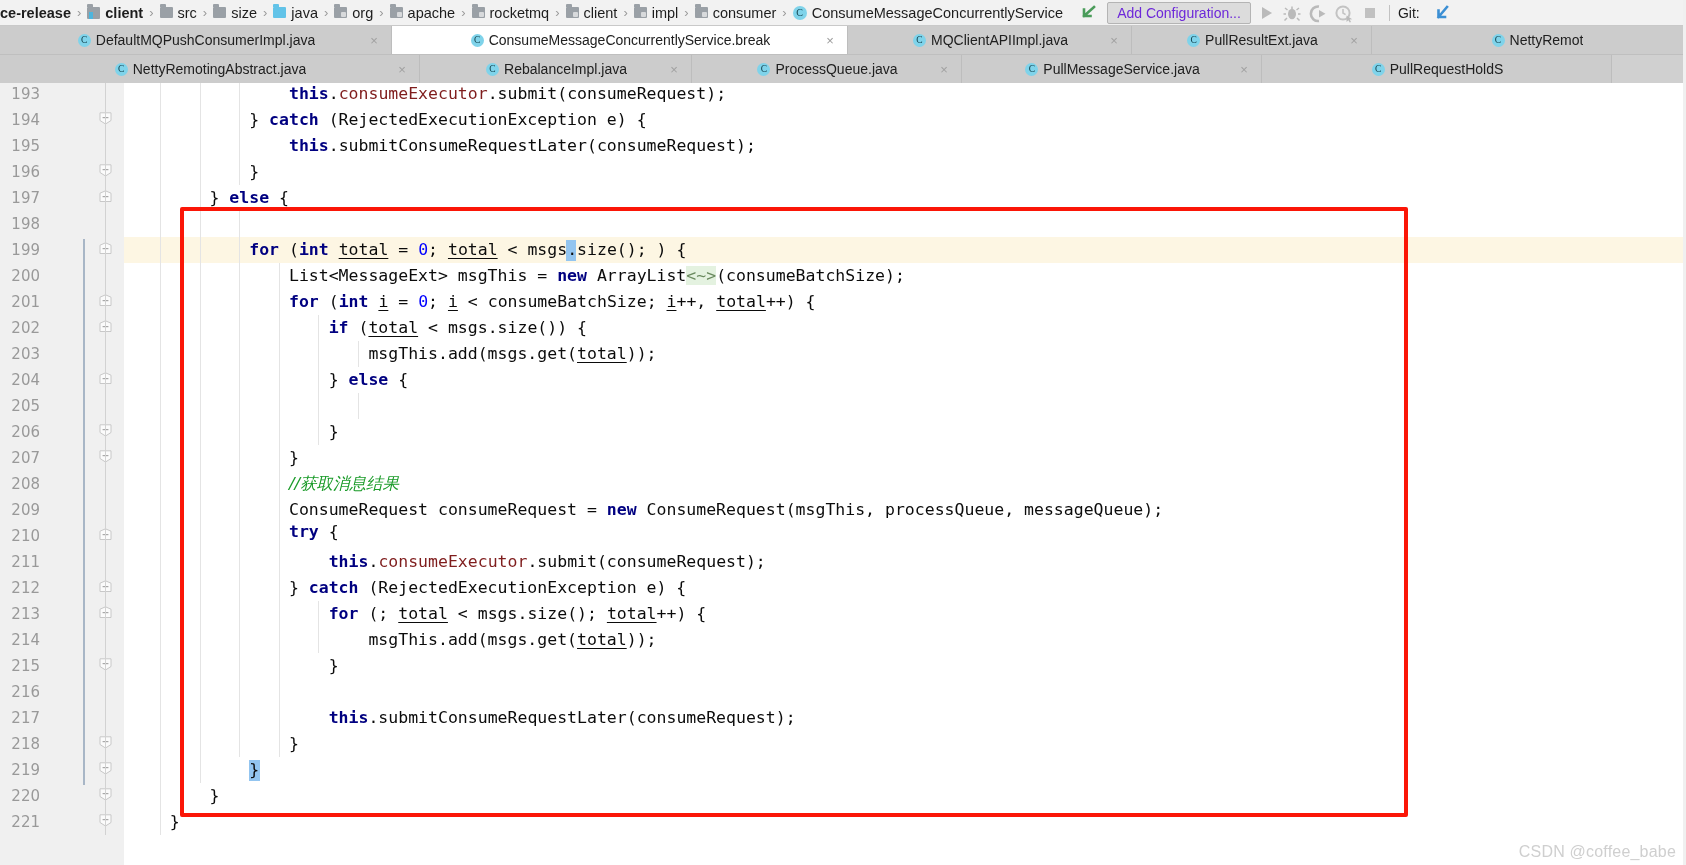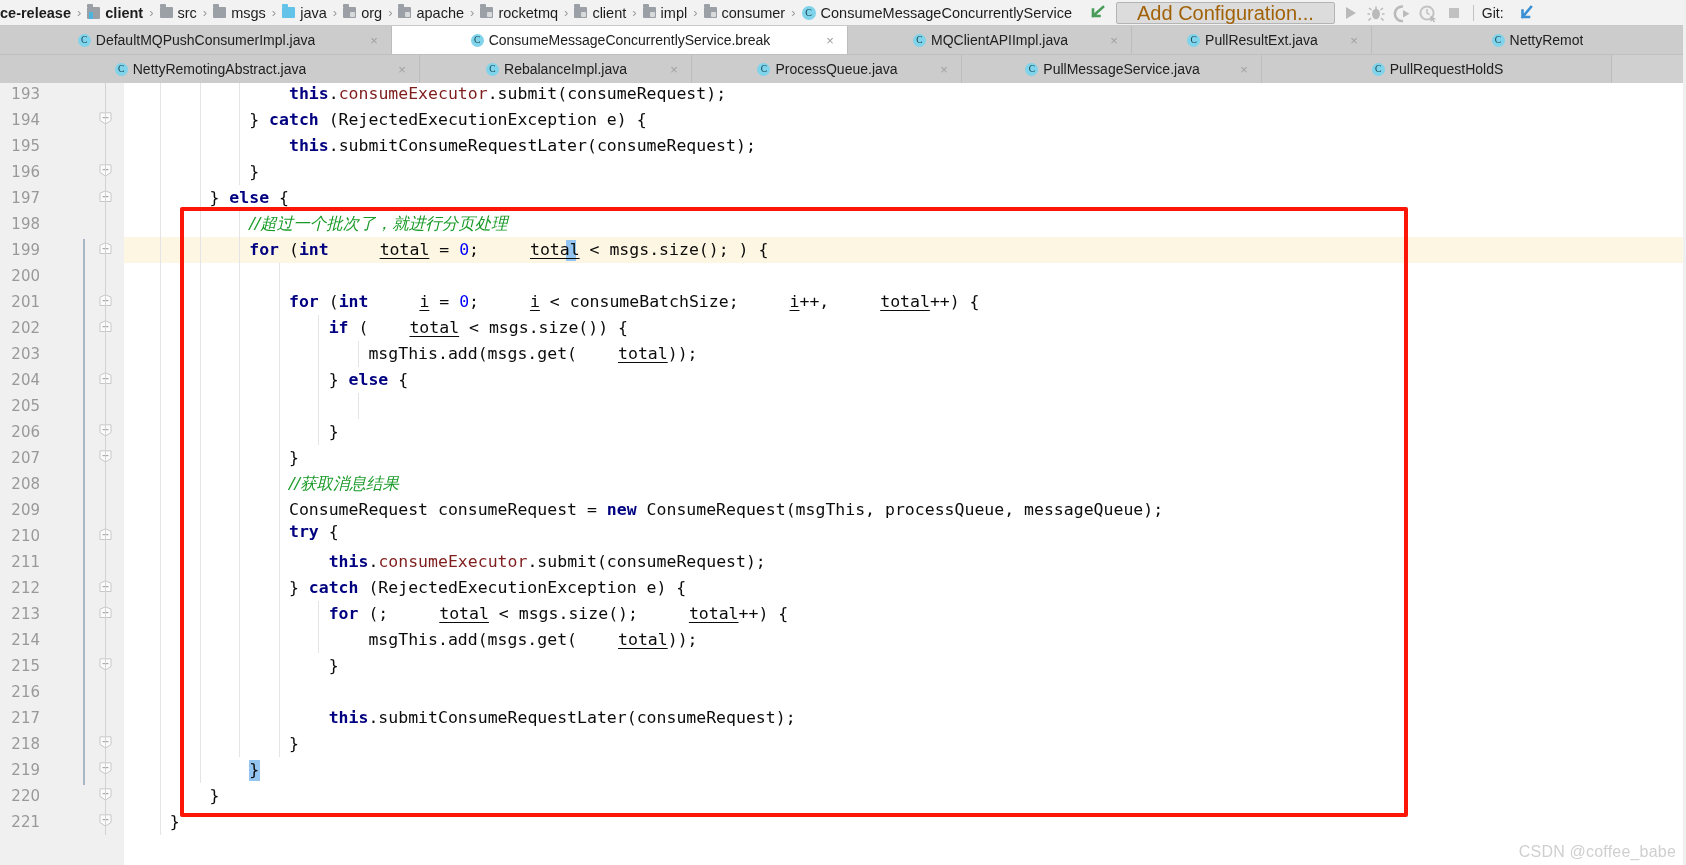--- a/index.html
+++ b/index.html
@@ -44,21 +44,21 @@
   .mod-ico::before{content:"";position:absolute;left:0;top:-3px;width:6px;height:3px;background:#9aa0a6;border-radius:1px 1px 0 0;}
   .mod-ico::after{content:"";position:absolute;left:2px;bottom:0px;width:4px;height:7px;background:#4db5dd;}
   .class-ico{
     width:14px;height:14px;border-radius:50%;background:#7fd3ea;color:#13434f;
     font-size:10px;line-height:14px;text-align:center;margin-right:5px;flex:0 0 auto;
     font-family:"Liberation Serif",serif;
   }
   .tb-right{display:flex;align-items:center;height:26px;margin-left:14px;flex:0 0 auto;}
   .green-arrow{width:22px;height:20px;margin-right:8px;flex:0 0 auto;}
   .addcfg{
-    height:20px;line-height:20px;padding:0 20px;font-size:20px;color:#a16207;
+    height:20px;line-height:20px;padding:0 9px;font-size:14px;color:#6d28d9;
     background:#dcdcdc;border:1px solid #b4b4b4;border-radius:2px;white-space:nowrap;
   }
   .tb-ico{width:22px;height:20px;margin-left:4px;flex:0 0 auto;opacity:.55;}
   .tb-sep{width:1px;height:16px;background:#c2c2c2;margin:0 8px;flex:0 0 auto;}
   .git-label{font-size:14px;color:#1d1d1d;margin-right:7px;}
 
   
   #tabs{width:1686px;background:#d6d6d6;}
   .tabrow{display:flex;height:28px;width:1686px;overflow:hidden;background:#d0d0d0;}
   .tabrow.r2{border-top:1px solid #bfbfbf;}
@@ -103,21 +103,21 @@
   .indentg{position:absolute;width:1px;background:#e4e4e4;}
   .codeline{
     position:absolute;left:0;height:26px;line-height:26px;
     font-family:"DejaVu Sans Mono","Liberation Mono",monospace;
     font-size:16.5px;color:#0b0b0b;white-space:pre;
   }
   .kw{color:#000080;font-weight:bold;}
   .num{color:#0000ff;}
   .fld{color:#7f1d1d;}
   .cmt{color:#1a9b29;font-style:italic;font-family:"DejaVu Sans","Liberation Sans",sans-serif;font-weight:normal;}
-  .lv{text-decoration:underline;text-underline-offset:3px;margin-left:41px;}
+  .lv{text-decoration:underline;text-underline-offset:3px;}
   .ghint{background:#e4f2e0;color:#6a8a5f;}
 
   
   #redbox{
     position:absolute;border:4px solid #fb1607;pointer-events:none;
     border-radius:2px;
   }
 
   
   #wm{
@@ -142,21 +142,21 @@
         <span>client</span>
       </span>
       <span class="crumb-sep">›</span>
       <span class="crumb">
         <span class="folder-ico"></span>
         <span>src</span>
       </span>
       <span class="crumb-sep">›</span>
       <span class="crumb">
         <span class="folder-ico"></span>
-        <span>msgs</span>
+        <span>size</span>
       </span>
       <span class="crumb-sep">›</span>
       <span class="crumb">
         <span class="folder-ico blue"></span>
         <span>java</span>
       </span>
       <span class="crumb-sep">›</span>
       <span class="crumb">
         <span class="folder-ico src"></span>
         <span>org</span>
@@ -408,22 +408,22 @@
       <div class="indentg" style="left: 155px; top: 180px; height: 494px;"></div>
       <div class="indentg" style="left: 194px; top: 232px; height: 130px;"></div>
       <div class="indentg" style="left: 194px; top: 518px; height: 52px;"></div>
       <div class="indentg" style="left: 234px; top: 258px; height: 26px;"></div>
       <div class="indentg" style="left: 234px; top: 310px; height: 26px;"></div>
       <div class="codeline" style="top: -2px; left: 6px;">                <span class="kw">this</span>.<span class="fld">consumeExecutor</span>.submit(consumeRequest);</div>
       <div class="codeline" style="top: 24px; left: 6px;">            } <span class="kw">catch</span> (RejectedExecutionException e) {</div>
       <div class="codeline" style="top: 50px; left: 6px;">                <span class="kw">this</span>.submitConsumeRequestLater(consumeRequest);</div>
       <div class="codeline" style="top: 76px; left: 6px;">            }</div>
       <div class="codeline" style="top: 102px; left: 6px;">        } <span class="kw">else</span> {</div>
-      <div class="codeline" style="top: 128px; left: 6px;">            <span class="cmt">//超过一个批次了，就进行分页处理</span></div>
       <div class="codeline" style="top: 154px; left: 6px;">            <span class="kw">for</span> (<span class="kw">int</span> <span class="lv">total</span> = <span class="num">0</span>; <span class="lv">total</span> &lt; msgs.size(); ) {</div>
+      <div class="codeline" style="top: 180px; left: 6px;">                List&lt;MessageExt&gt; msgThis = <span class="kw">new</span> ArrayList<span class="ghint">&lt;~&gt;</span>(consumeBatchSize);</div>
       <div class="codeline" style="top: 206px; left: 6px;">                <span class="kw">for</span> (<span class="kw">int</span> <span class="lv">i</span> = <span class="num">0</span>; <span class="lv">i</span> &lt; consumeBatchSize; <span class="lv">i</span>++, <span class="lv">total</span>++) {</div>
       <div class="codeline" style="top: 232px; left: 6px;">                    <span class="kw">if</span> (<span class="lv">total</span> &lt; msgs.size()) {</div>
       <div class="codeline" style="top: 258px; left: 6px;">                        msgThis.add(msgs.get(<span class="lv">total</span>));</div>
       <div class="codeline" style="top: 284px; left: 6px;">                    } <span class="kw">else</span> {</div>
       <div class="codeline" style="top: 336px; left: 6px;">                    }</div>
       <div class="codeline" style="top: 362px; left: 6px;">                }</div>
       <div class="codeline" style="top: 414px; left: 6px;">                ConsumeRequest consumeRequest = <span class="kw">new</span> ConsumeRequest(msgThis, processQueue, messageQueue);</div>
       <div class="codeline" style="top: 388px; left: 6px;">                <span class="cmt">//获取消息结果</span></div>
       <div class="codeline" style="top: 436px; left: 6px;">                <span class="kw">try</span> {</div>
       <div class="codeline" style="top: 466px; left: 6px;">                    <span class="kw">this</span>.<span class="fld">consumeExecutor</span>.submit(consumeRequest);</div>

